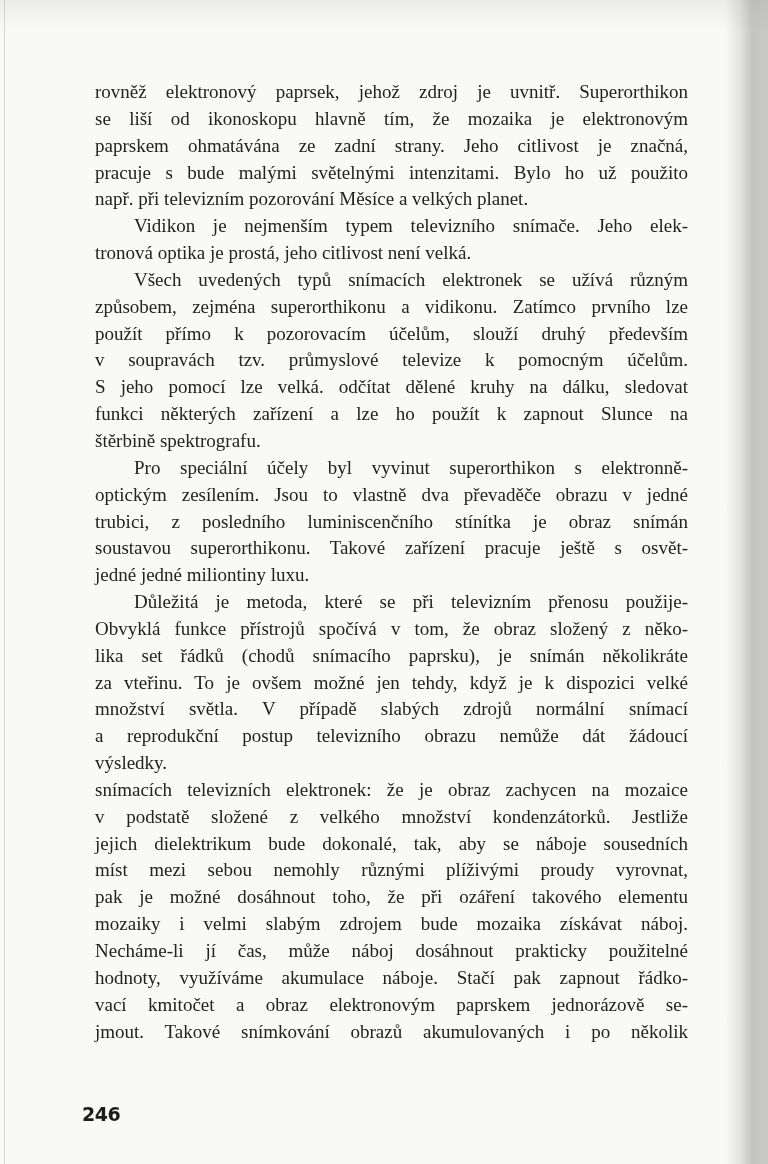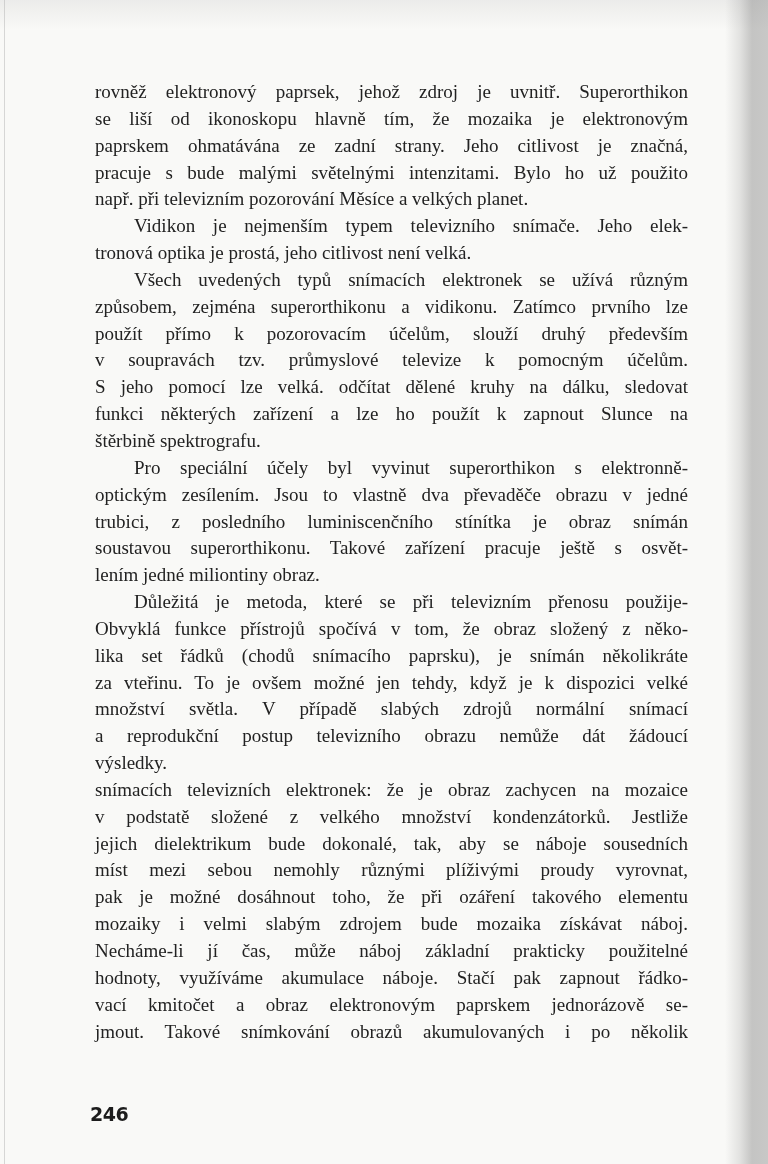--- a/index.html
+++ b/index.html
@@ -46,21 +46,21 @@
       height: 26.85px;
     }
     .line.last {
       text-align-last: left;
     }
     .line.indent {
       padding-left: 39px;
     }
     .page-number {
       position: absolute;
-      left: 90px;
+      left: 82px;
       top: 1103px;
       font-family: "DejaVu Sans", "Liberation Sans", sans-serif;
       font-weight: bold;
       font-size: 19px;
       color: #1c1c1c;
       letter-spacing: -0.5px;
     }
   </style>
 </head>
 <body>
@@ -91,41 +91,41 @@
       <span class="line">S jeho pomocí lze velká. odčítat dělené kruhy na dálku, sledovat</span>
       <span class="line">funkci některých zařízení a lze ho použít k zapnout Slunce na</span>
       <span class="line last">štěrbině spektrografu.</span>
     </div>
 
     <div>
       <span class="line indent">Pro speciální účely byl vyvinut superorthikon s elektronně-</span>
       <span class="line">optickým zesílením. Jsou to vlastně dva převaděče obrazu v jedné</span>
       <span class="line">trubici, z posledního luminiscenčního stínítka je obraz snímán</span>
       <span class="line">soustavou superorthikonu. Takové zařízení pracuje ještě s osvět-</span>
-      <span class="line last">lením jedné miliontiny obraz.</span>
+      <span class="line last">jedné jedné miliontiny luxu.</span>
     </div>
 
     <div>
       <span class="line indent">Důležitá je metoda, které se při televizním přenosu použije-</span>
       <span class="line">Obvyklá funkce přístrojů spočívá v tom, že obraz složený z něko-</span>
       <span class="line">lika set řádků (chodů snímacího paprsku), je snímán několikráte</span>
       <span class="line">za vteřinu. To je ovšem možné jen tehdy, když je k dispozici velké</span>
       <span class="line">množství světla. V případě slabých zdrojů normální snímací</span>
       <span class="line">a reprodukční postup televizního obrazu nemůže dát žádoucí</span>
       <span class="line last">výsledky.</span>
     </div>
 
     <div>
       <span class="line">snímacích televizních elektronek: že je obraz zachycen na mozaice</span>
       <span class="line">v podstatě složené z velkého množství kondenzátorků. Jestliže</span>
       <span class="line">jejich dielektrikum bude dokonalé, tak, aby se náboje sousedních</span>
       <span class="line">míst mezi sebou nemohly různými plíživými proudy vyrovnat,</span>
       <span class="line">pak je možné dosáhnout toho, že při ozáření takového elementu</span>
       <span class="line">mozaiky i velmi slabým zdrojem bude mozaika získávat náboj.</span>
-      <span class="line">Necháme-li jí čas, může náboj základní prakticky použitelné</span>
+      <span class="line">Necháme-li jí čas, může náboj dosáhnout prakticky použitelné</span>
       <span class="line">hodnoty, využíváme akumulace náboje. Stačí pak zapnout řádko-</span>
       <span class="line">vací kmitočet a obraz elektronovým paprskem jednorázově se-</span>
       <span class="line">jmout. Takové snímkování obrazů akumulovaných i po několik</span>
     </div>
   </div>
 
   <div class="page-number">246</div>
 </div>
 
 </body></html>

